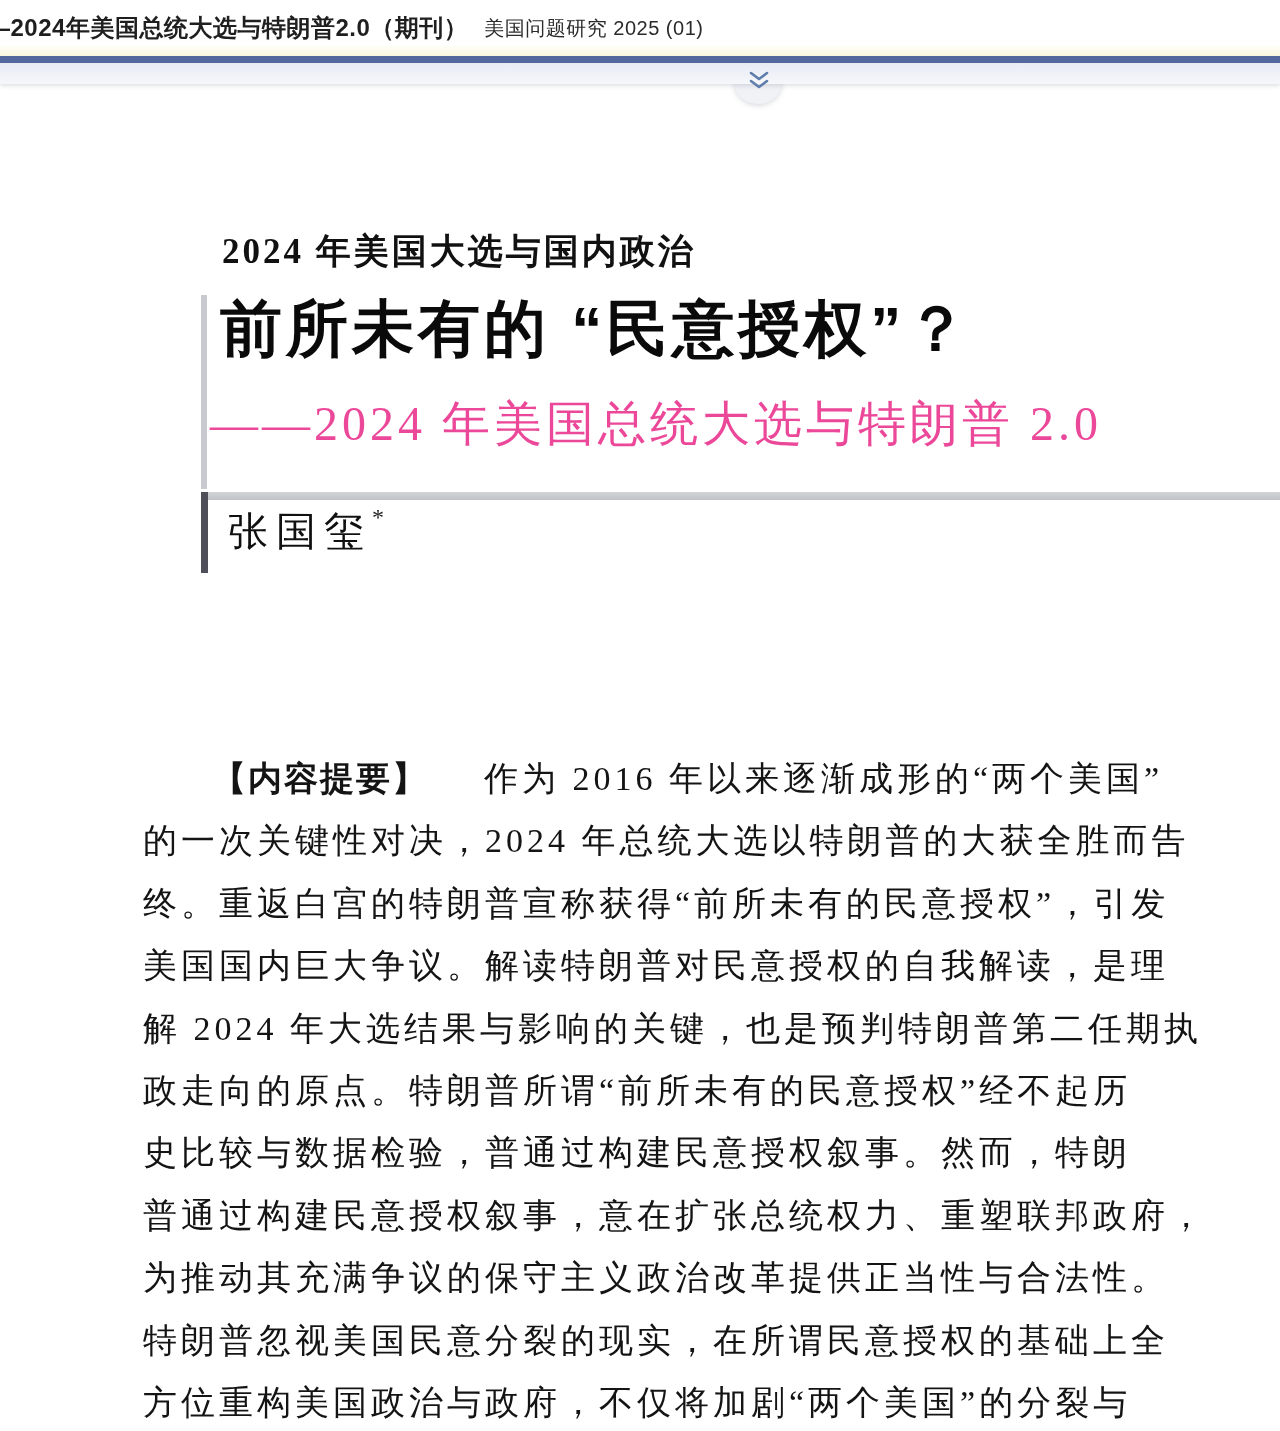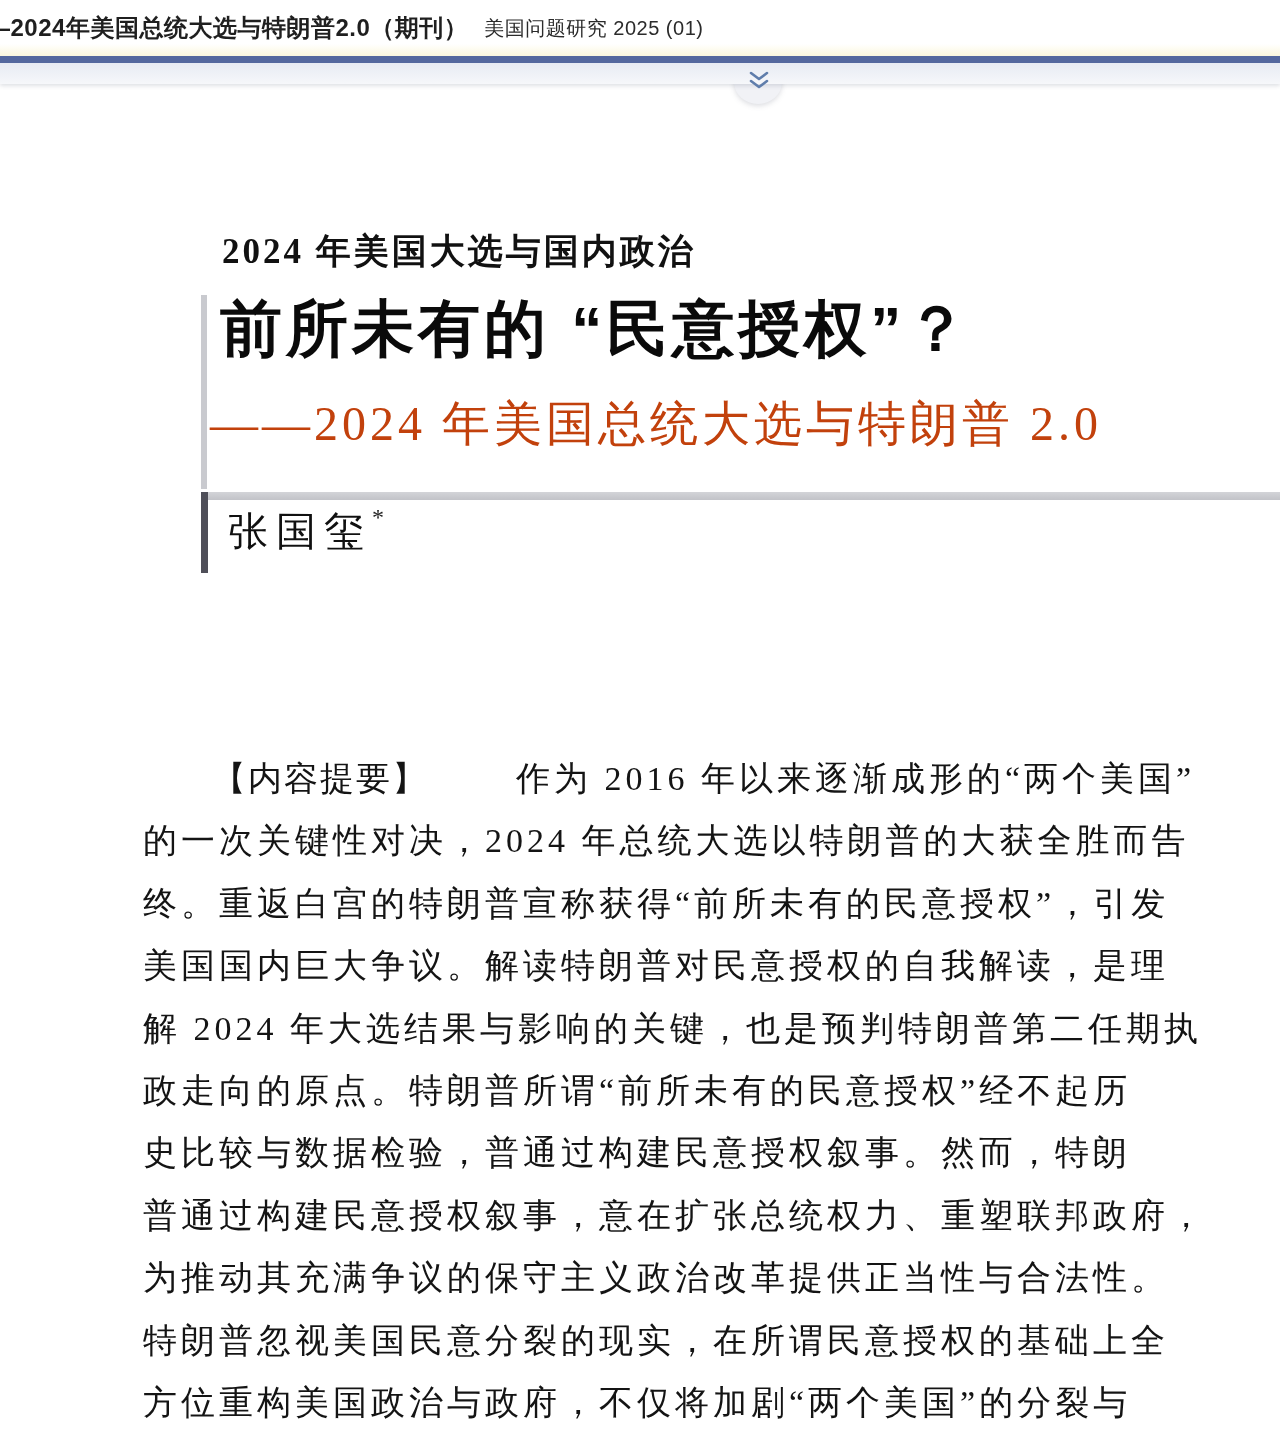--- a/index.html
+++ b/index.html
@@ -42,41 +42,41 @@
   }
   .vbar-light{position:absolute;left:201px;top:211px;width:6px;height:194px;background:#c9cacf;}
   .main-title{
     position:absolute;left:220px;top:203px;
     font-family:"Liberation Sans",sans-serif;font-weight:700;font-size:62px;
     letter-spacing:4px;color:#0a0a0a;white-space:nowrap;text-align:right;
   }
   .sub-title{
     position:absolute;left:210px;top:308px;
     font-family:"Liberation Serif",serif;font-weight:400;font-size:48px;
-    letter-spacing:4px;color:#c2410c;white-space:nowrap;
+    letter-spacing:4px;color:#ec4899;white-space:nowrap;
   }
   .hrule{
     position:absolute;left:201px;top:408px;width:1079px;height:8px;
     background:linear-gradient(180deg,#d3d4d8,#c2c3c8);
   }
   .vbar-dark{position:absolute;left:201px;top:408px;width:7px;height:81px;background:#4f4f59;}
   .author-row{
     position:absolute;left:228px;top:420px;
     font-family:Liberation Serif, serif;font-weight:500;font-size:40px;
     letter-spacing:8px;color:#101010;white-space:nowrap;
   }
   .author-note{font-size:24px;letter-spacing:0;vertical-align:20px;color:#222;}
   
   .abstract{position:absolute;left:143px;top:664px;width:1040px;}
   .abs-line{
     height:62.4px;line-height:62.4px;white-space:nowrap;
     font-family:"Liberation Serif",serif;font-size:34px;letter-spacing:4px;color:#141414;
   }
   .abs-indent{display:inline-block;width:69px;}
-  .abs-label{font-weight:400;letter-spacing:2px;margin-right:88px;}
+  .abs-label{font-weight:700;letter-spacing:2px;margin-right:56px;}
 </style>
 </head>
 <body>
 
 <div id="screen">
 
   <div class="app-header">
     <div class="header-row">
       <span class="doc-title">—2024年美国总统大选与特朗普2.0（期刊）</span>
       <span class="journal-info">美国问题研究 2025 (01)</span>

